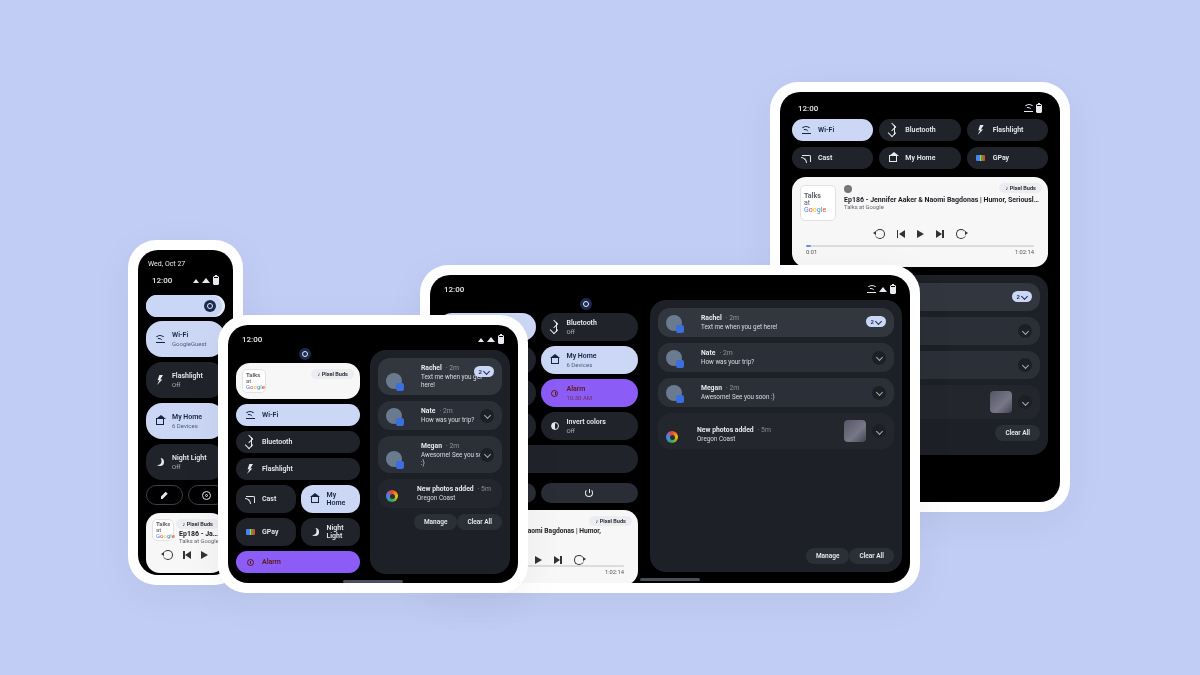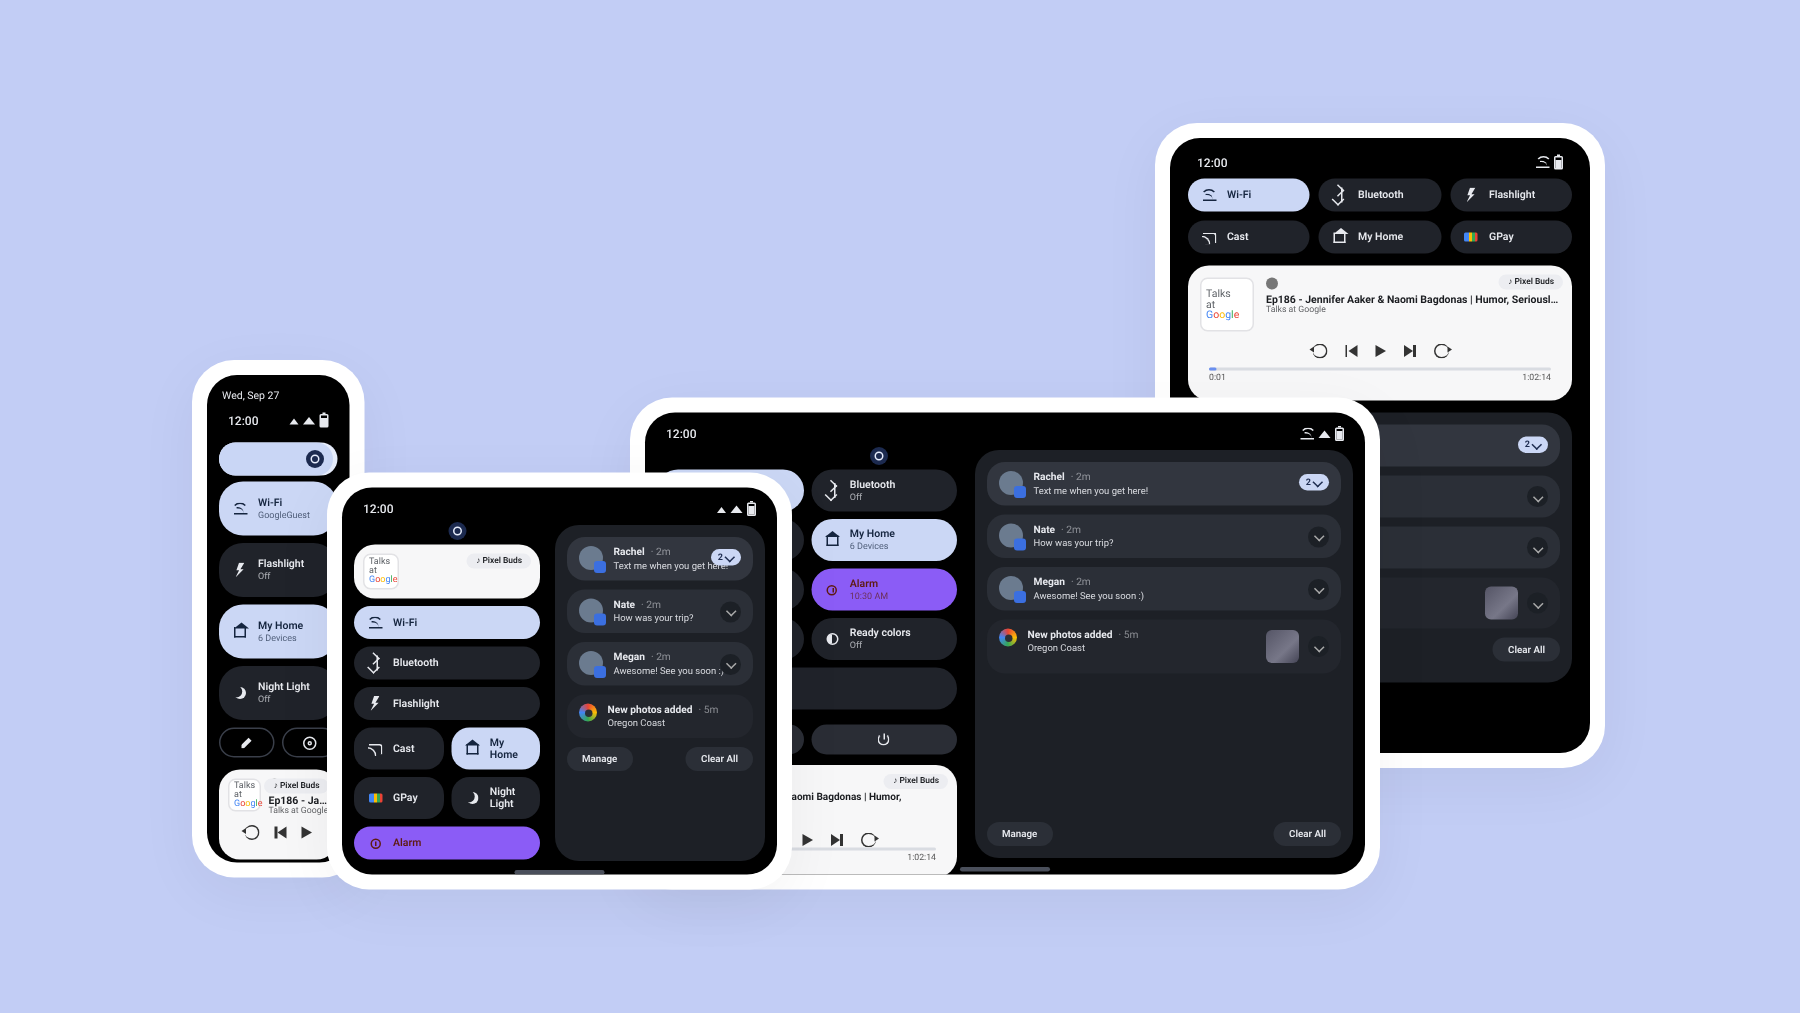--- a/index.html
+++ b/index.html
@@ -46,21 +46,21 @@
 
   .actions{display:flex;gap:5px;margin-top:5px}
   .pill{flex:1;height:20px;border-radius:10px;background:#2a2d35;display:flex;align-items:center;justify-content:center}
   .pill.outline{background:transparent;border:1px solid #3a3f4a}
   .chev-down{margin:6px auto 2px;transform:rotate(45deg);width:6px;height:6px;border-right:1.4px solid #888;border-bottom:1.4px solid #888}
   .bar-handle{width:60px;height:3px;border-radius:2px;background:#4a4f5b;margin:6px auto 0}
 
   
   .media{background:var(--card);border-radius:14px;color:#1b1d21;position:relative}
   .media .art{flex:0 0 auto;background:#fff;border:1px solid #e2e2e5;border-radius:5px;color:#5f6368;font-size:6px;line-height:1;display:flex;flex-direction:column;justify-content:center;padding:2px 3px}
-  .word-t{font-weight:400}
+  .word-t{font-weight:700}
   .word-g .b{color:var(--blue)}.word-g .r{color:var(--red)}.word-g .y{color:var(--yellow)}.word-g .g{color:var(--green)}
   .media .chip{position:absolute;top:6px;right:6px;background:#ecedf1;border-radius:8px;padding:2px 6px;font-size:5.6px;font-weight:600}
   .media .title{font-size:7px;font-weight:700;overflow:hidden;text-overflow:ellipsis;white-space:nowrap}
   .media .sub{font-size:5.8px;opacity:.7}
   .media .dot{width:8px;height:8px;border-radius:50%;background:#777;margin-bottom:3px}
   .controls{display:flex;align-items:center;justify-content:center;gap:12px;color:#333}
   .iplay{width:0;height:0;border-left:7px solid currentColor;border-top:4.5px solid transparent;border-bottom:4.5px solid transparent}
   .iprev,.inext{display:flex;align-items:center;gap:.5px}
   .iprev:before,.inext:after{content:"";width:1.5px;height:8px;background:currentColor}
   .iprev:after,.inext:before{content:"";display:block;border-top:4px solid transparent;border-bottom:4px solid transparent}
@@ -68,33 +68,33 @@
   .inext:before{border-left:6px solid currentColor}
   .irepeat,.ifwd{width:10px;height:10px;border:1.3px solid currentColor;border-left:transparent;border-radius:50%;position:relative}
   .irepeat:before,.ifwd:before{content:"";position:absolute;left:-2px;top:1px;border-top:2px solid transparent;border-bottom:2px solid transparent;border-right:3px solid currentColor}
   .ifwd{transform:scaleX(-1)}
   .time-row{display:flex;justify-content:space-between;font-size:5.8px;padding:2px 6px 4px;color:#555}
   .track{height:2px;background:#d9dce2;margin:0 6px;border-radius:1px;position:relative}
   .track:before{content:"";position:absolute;left:0;top:0;bottom:0;width:2%;background:#6a8fef;border-radius:1px}
 
   
   .notif-panel{background:#1d2026;border-radius:16px;padding:8px;display:flex;flex-direction:column;gap:6px}
-  .notif{background:#2b2f37;border-radius:12px;padding:6px 8px;display:flex;align-items:flex-start;gap:7px;position:relative}
+  .notif{background:#2b2f37;border-radius:12px;padding:6px 8px;display:flex;align-items:flex-end;gap:19px;position:relative}
   .notif.msg{background:#32363f}
   .avatar{width:16px;height:16px;border-radius:50%;background:#6b7b8f;flex:0 0 16px;position:relative}
   .avatar:after{content:"";position:absolute;right:-2px;bottom:-2px;width:8px;height:8px;border-radius:2px;background:#3b6fe0}
   .n-head{display:flex;align-items:center;gap:4px;font-size:6.8px}
   .n-head .name{font-weight:700}
   .n-head .meta{opacity:.5}
   .n-body{font-size:6.3px;opacity:.9;margin-top:1px}
   .badge{position:absolute;right:8px;top:8px;background:var(--tile-light);color:#1e2c50;font-size:6px;font-weight:700;padding:2px 5px;border-radius:8px;display:flex;align-items:center;gap:2px}
   .caret{width:5px;height:5px;border-right:1.2px solid currentColor;border-bottom:1.2px solid currentColor;transform:rotate(45deg)}
   .expand{position:absolute;right:8px;top:50%;transform:translateY(-50%);width:14px;height:14px;border-radius:50%;background:#1c2026;display:flex;align-items:center;justify-content:center}
   .thumb{width:22px;height:22px;border-radius:4px;background:linear-gradient(135deg,#556,#778 60%,#445);position:absolute;right:28px;top:50%;transform:translateY(-50%)}
-  .btnrow{display:flex;justify-content:space-between}
+  .btnrow{display:flex;justify-content:flex-end}
   .btn{background:#2b2f37;border-radius:10px;padding:4px 10px;font-size:6.5px;font-weight:600}
 
   
   .i{display:inline-block}
   .i-wifi{width:9px;height:7px;border-bottom:1.2px solid currentColor;position:relative}
   .i-wifi:before,.i-wifi:after{content:"";position:absolute;left:50%;transform:translateX(-50%);border:1.2px solid currentColor;border-bottom:none;border-left:none;border-top-right-radius:12px}
   .i-wifi:before{width:9px;height:5px;top:-1px;border-top-left-radius:12px;border:none;border-top:1.2px solid currentColor;border-left:1.2px solid transparent;border-right:1.2px solid transparent}
   .i-wifi:after{width:5px;height:3px;top:2px;border:none;border-top:1.2px solid currentColor}
   .i-flash{width:6px;height:10px;background:currentColor;clip-path:polygon(40% 0, 100% 0, 55% 45%, 90% 45%, 0 100%, 40% 52%, 10% 52%)}
   .i-cast{width:9px;height:7px;border:1.2px solid currentColor;border-bottom:none;border-left:none;border-top-right-radius:2px;position:relative}
@@ -117,21 +117,21 @@
   .i-invert{width:8px;height:8px;border:1.2px solid currentColor;border-radius:50%;background:linear-gradient(90deg,currentColor 50%,transparent 50%)}
   .i-sun{width:8px;height:8px;border:1.2px solid currentColor;border-radius:50%;position:relative}
   .i-photo{width:12px;height:12px;border-radius:50%;background:conic-gradient(#EA4335,#FBBC05,#34A853,#4285F4,#EA4335);position:relative;flex:0 0 12px}
   .i-photo:after{content:"";position:absolute;inset:3.5px;background:#2b2f37;border-radius:50%}
 </style>
 </head>
 <body>
 
 <div class="device" style="left:128px;top:240px;width:115px;height:345px;z-index:1">
  <div class="screen" style="padding:6px 8px">
-  <div style="font-size:7px;padding:4px 2px 6px"><span>Wed, Sep 27</span></div>
+  <div style="font-size:7px;padding:4px 2px 6px"><span>Wed, Oct 27</span></div>
   <div class="status">
    <span>12:00</span>
    <span class="r">
           <span class="tri sm"></span>
           <span class="tri"></span>
           <span class="batt"></span>
         </span>
   </div>
   <div class="bright">
    <span class="i i-sun icon-l"></span>
@@ -445,21 +445,21 @@
               <div>
                 <div class="tlabel">Location</div>
                 <div class="tsub">Off</div>
               </div>
             </div>
      <div class="tile">
               <span class="ticon">
                 <span class="i i-invert"></span>
               </span>
               <div>
-                <div class="tlabel">Ready colors</div>
+                <div class="tlabel">Invert colors</div>
                 <div class="tsub">Off</div>
               </div>
             </div>
      <div class="tile">
               <span class="ticon">
                 <span class="batt" style="width:5px;height:8px"></span>
               </span>
               <div>
                 <div class="tlabel">Battery Saver</div>
                 <div class="tsub">Off</div>

